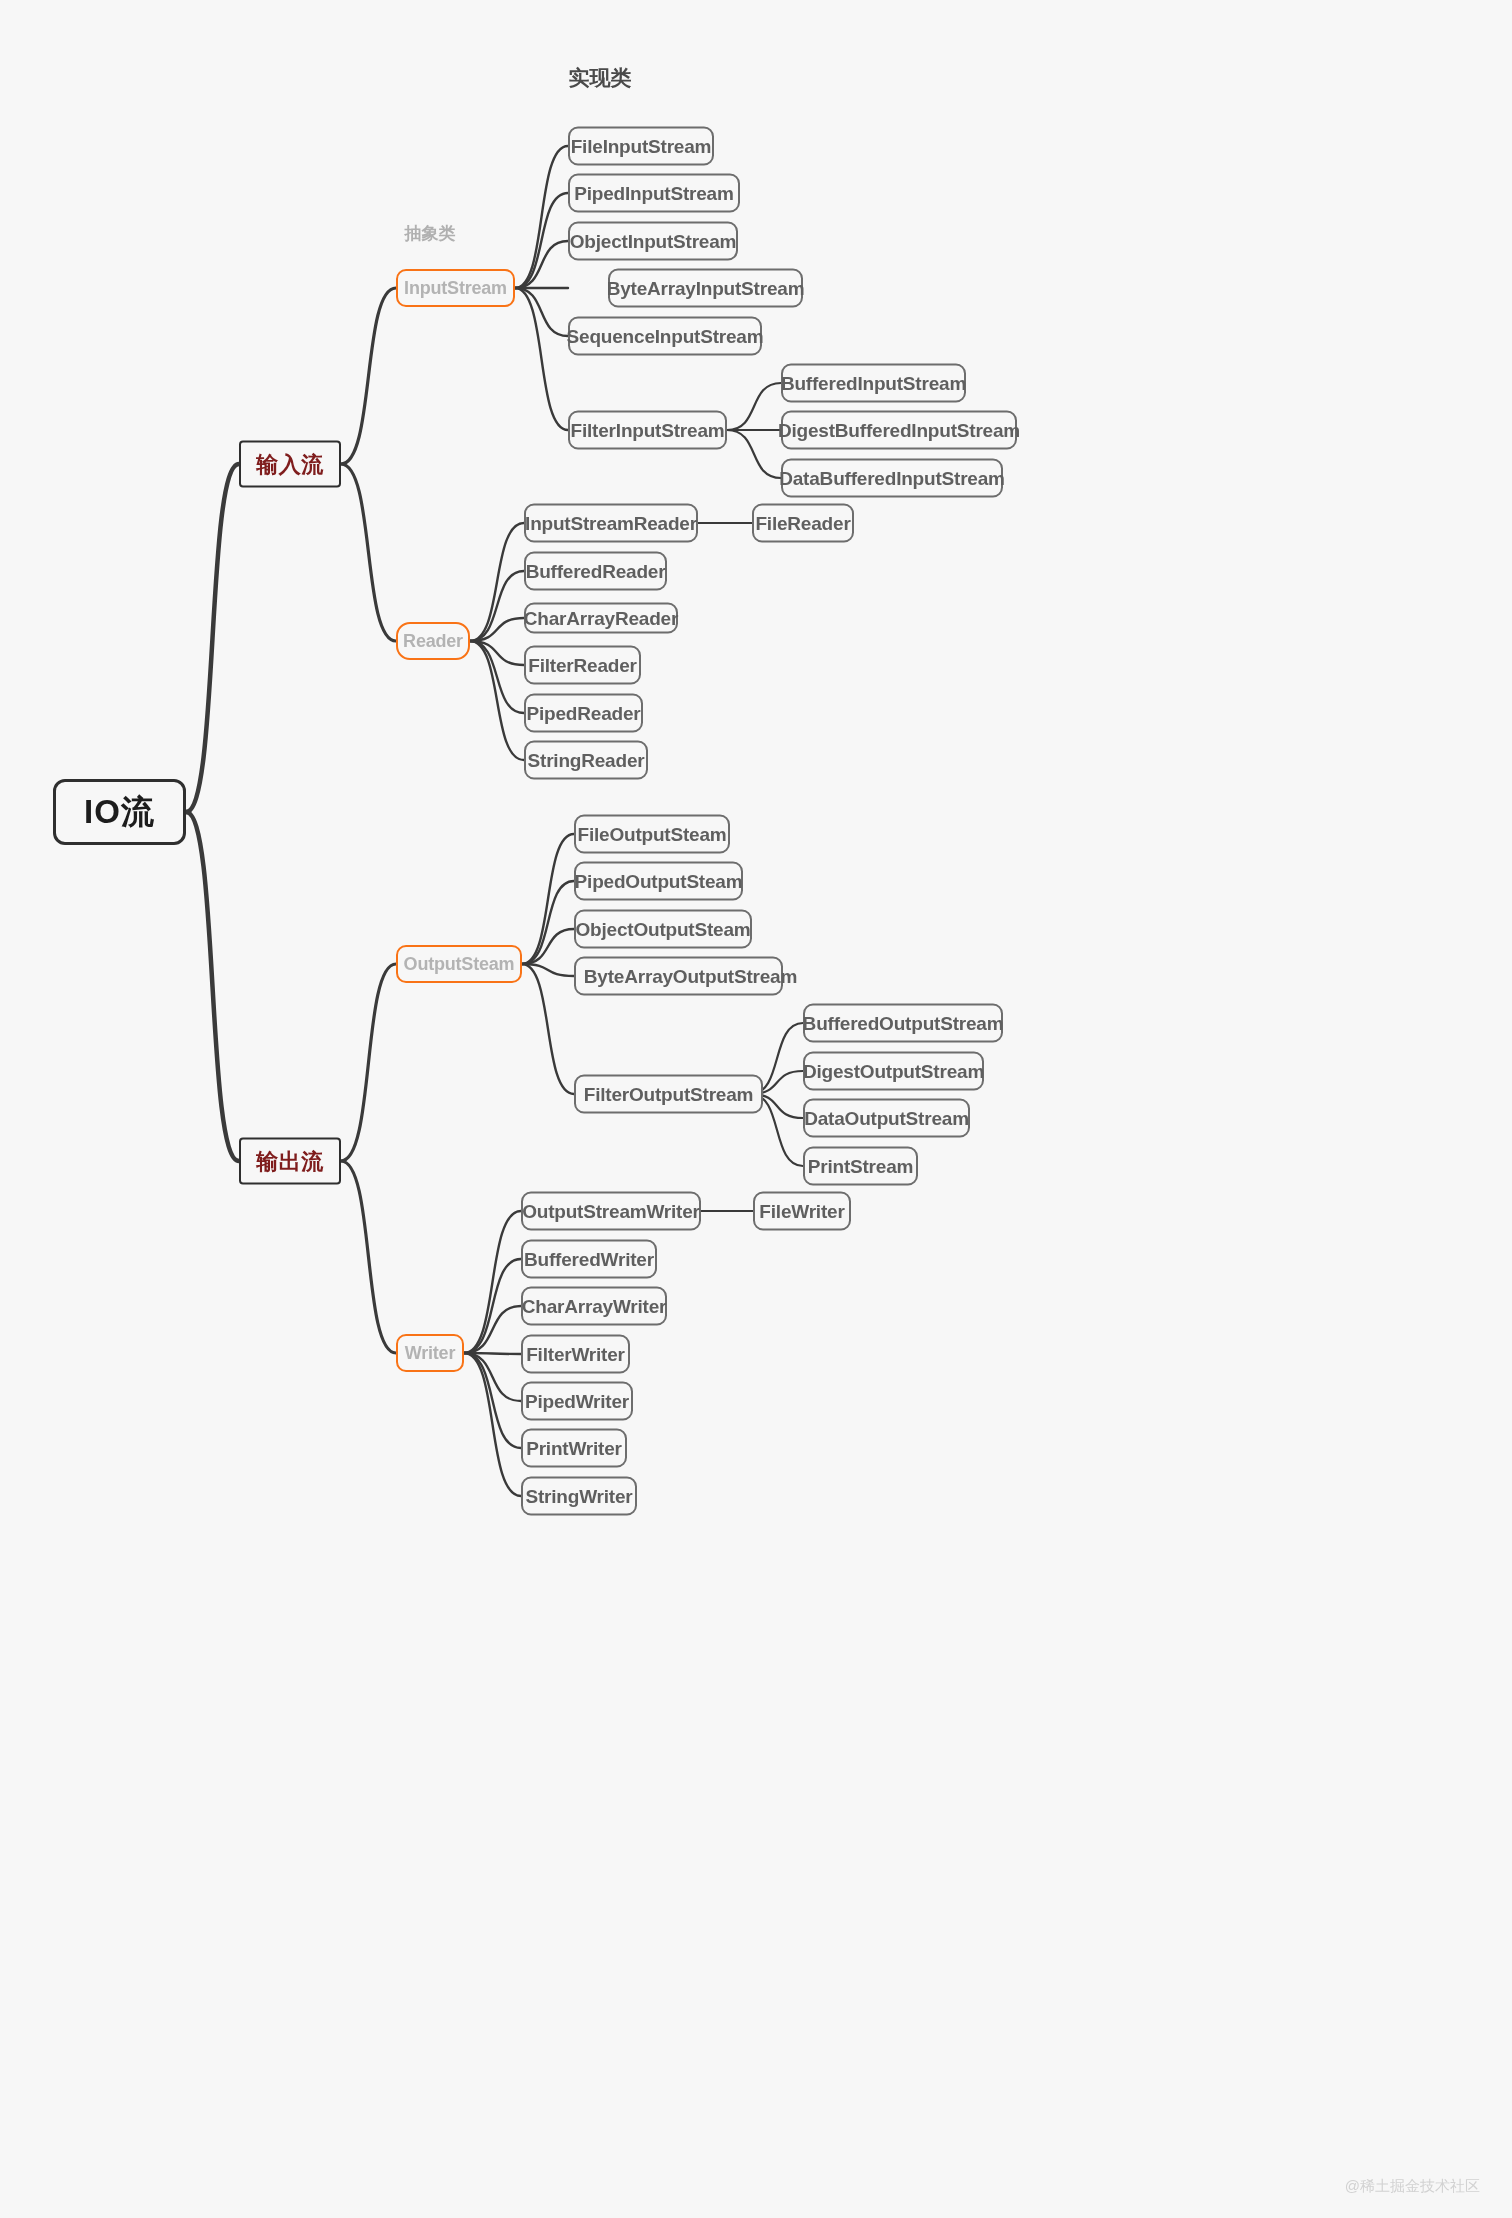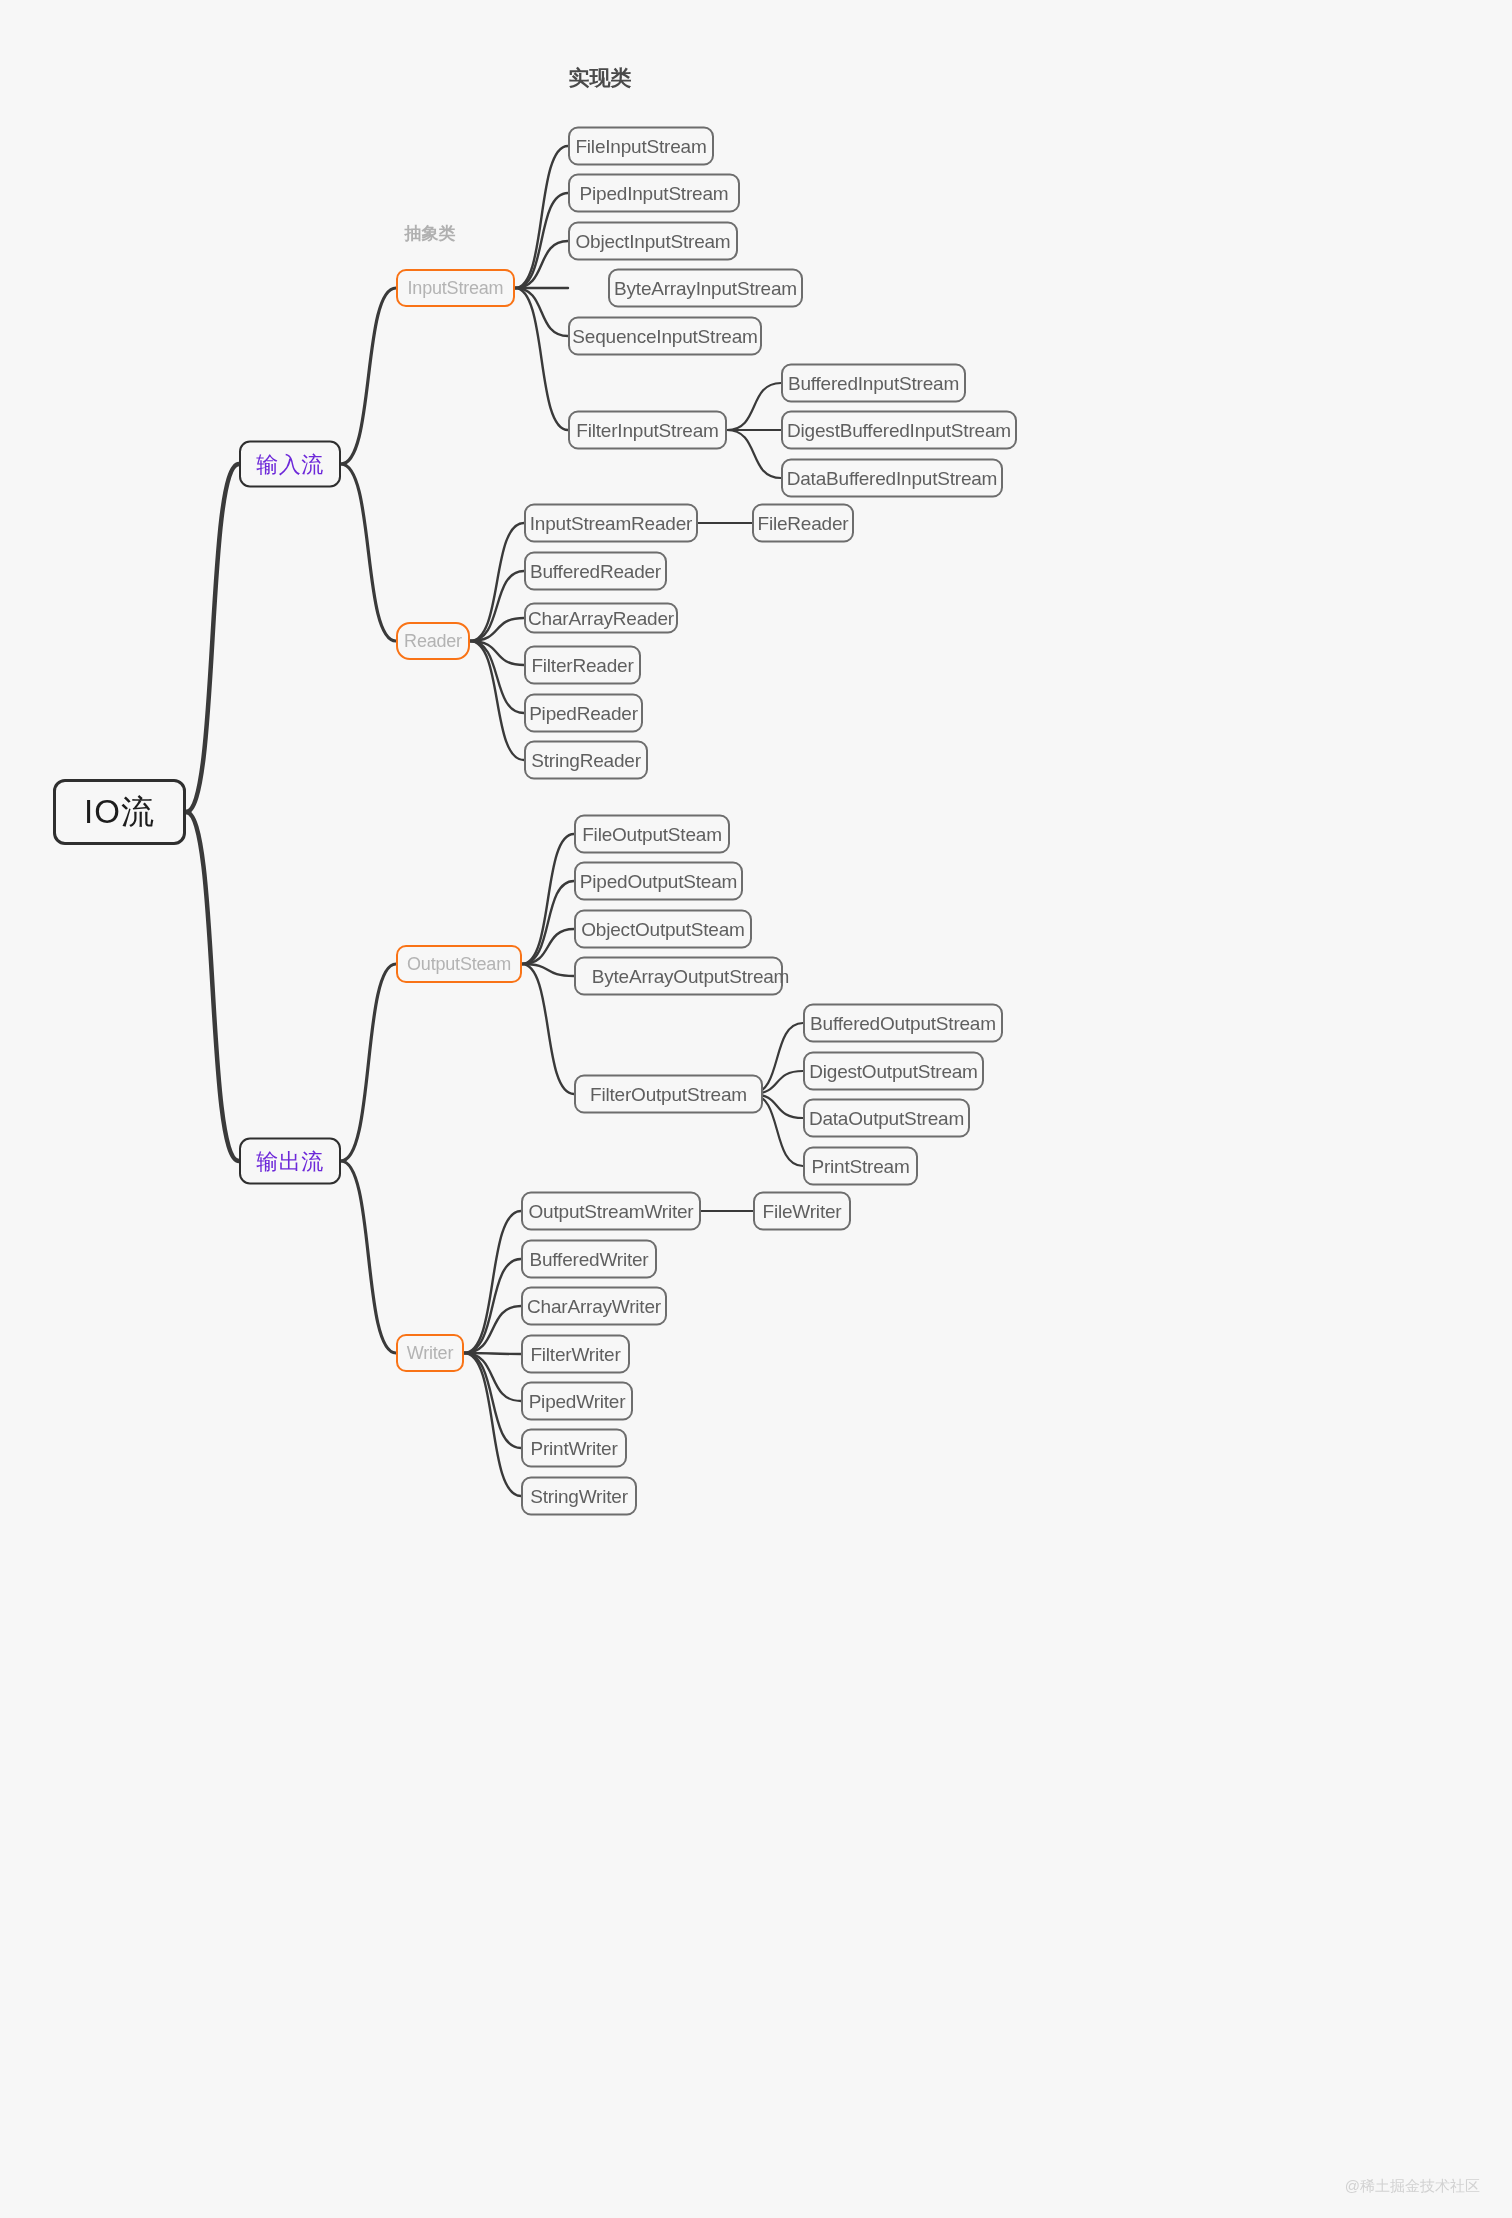--- a/index.html
+++ b/index.html
@@ -24,36 +24,36 @@
   }
   .node {
     position: absolute;
     box-sizing: border-box;
     display: flex;
     align-items: center;
     justify-content: center;
     background: #f7f7f7;
     border-radius: 10px;
     white-space: nowrap;
-    font-weight: normal;
+    font-weight: bold;
     letter-spacing: -0.2px;
     transform: translateY(-50%);
   }
   .node.root {
     border: 3px solid #2f2f2f;
     color: #1d1d1d;
     font-size: 33px;
     border-radius: 12px;
     letter-spacing: 1px;
   }
   .node.level1 {
     border: 2.5px solid #2f2f2f;
-    color: #6d28d9;
+    color: #7f1d1d;
     font-size: 22px;
-    border-radius: 11px;
+    border-radius: 4px;
     letter-spacing: 0.5px;
   }
   .node.abstract {
     border: 2px solid #f97316;
     color: #b3b3b3;
     font-size: 18px;
   }
   .node.impl {
     border: 2px solid #6d6d6d;
     color: #5f5f5f;

